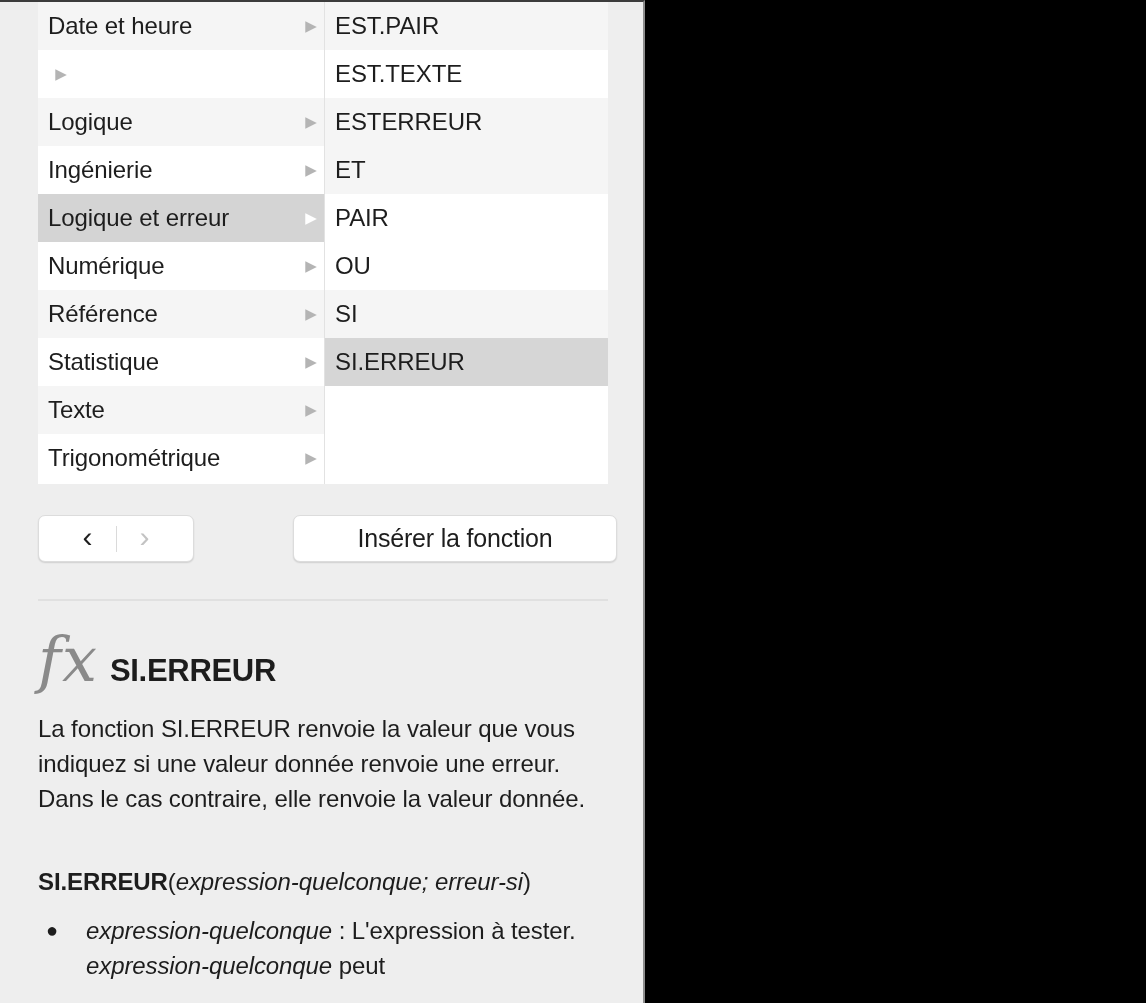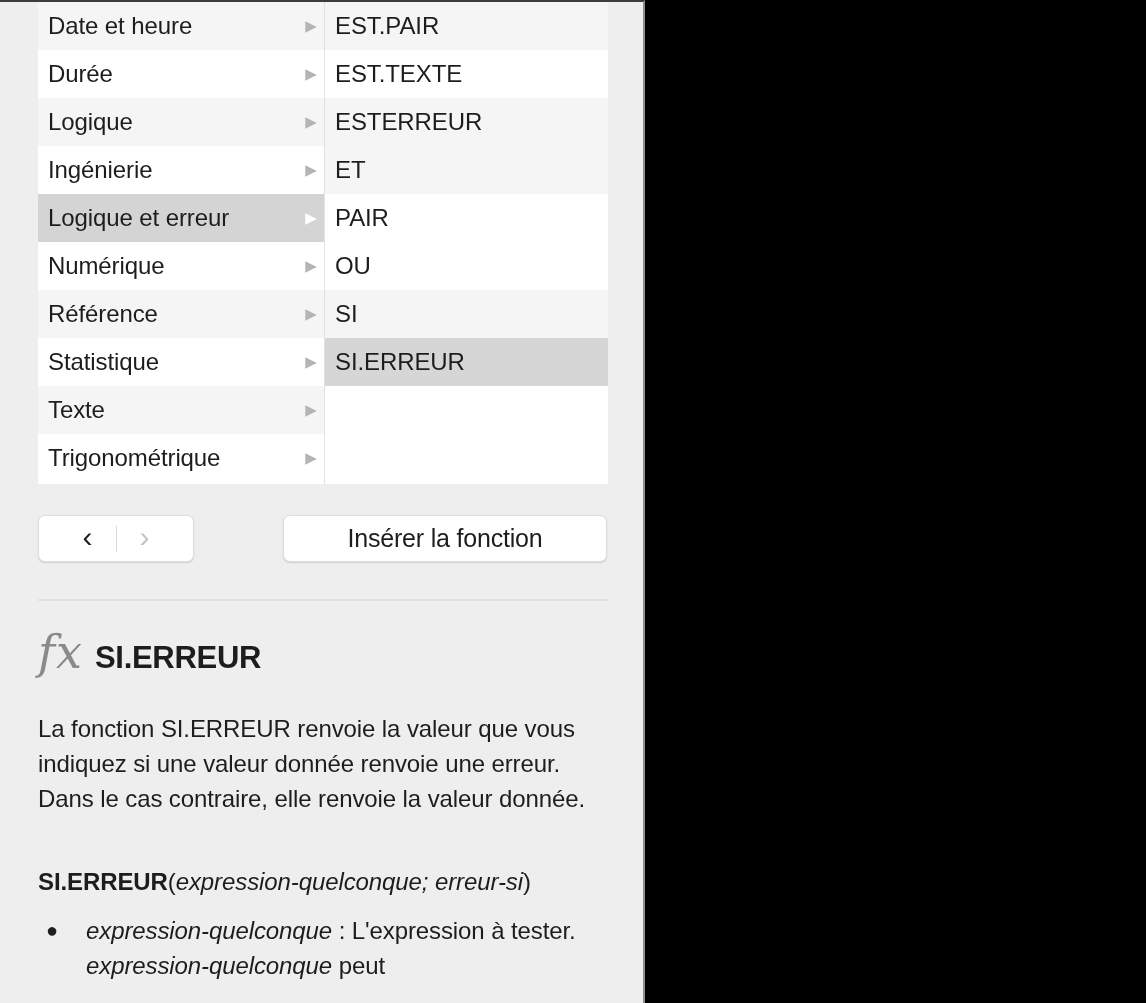--- a/index.html
+++ b/index.html
@@ -105,21 +105,21 @@
   }
   .chev.disabled { color: #c3c3c3; }
   #nav-sep {
     width: 1px;
     height: 26px;
     background: #dadada;
   }
 
   #insert-button {
     position: absolute;
-    left: 283px;
+    left: 293px;
     top: 513px;
     width: 324px;
     height: 47px;
     background: #ffffff;
     border: 1px solid #dcdcdc;
     border-radius: 7px;
     box-shadow: 0 1px 1.5px rgba(0,0,0,0.13);
     display: flex;
     align-items: center;
     justify-content: center;
@@ -149,21 +149,21 @@
 
   #fn-header {
     display: flex;
     align-items: baseline;
     height: 70px;
     padding-top: 12px;
   }
   #fx-icon {
     font-family: "DejaVu Serif", serif;
     font-style: italic;
-    font-size: 46px;
+    font-size: 62px;
     color: #8a8a8a;
     line-height: 1;
     margin-right: 12px;
     letter-spacing: 1px;
   }
   #fn-title {
     font-size: 31px;
     font-weight: bold;
     color: #1d1d1d;
     letter-spacing: -0.3px;
@@ -216,21 +216,20 @@
 <div id="panel">
 
   <div id="browser">
 
     <div class="col" id="col-categories">
       <div class="row alt">
         <span class="row-label">Date et heure</span>
         <span class="tri">▶</span>
       </div>
       <div class="row">
-        <span class="row-label">Durée</span>
         <span class="tri">▶</span>
       </div>
       <div class="row alt">
         <span class="row-label">Logique</span>
         <span class="tri">▶</span>
       </div>
       <div class="row">
         <span class="row-label">Ingénierie</span>
         <span class="tri">▶</span>
       </div>

